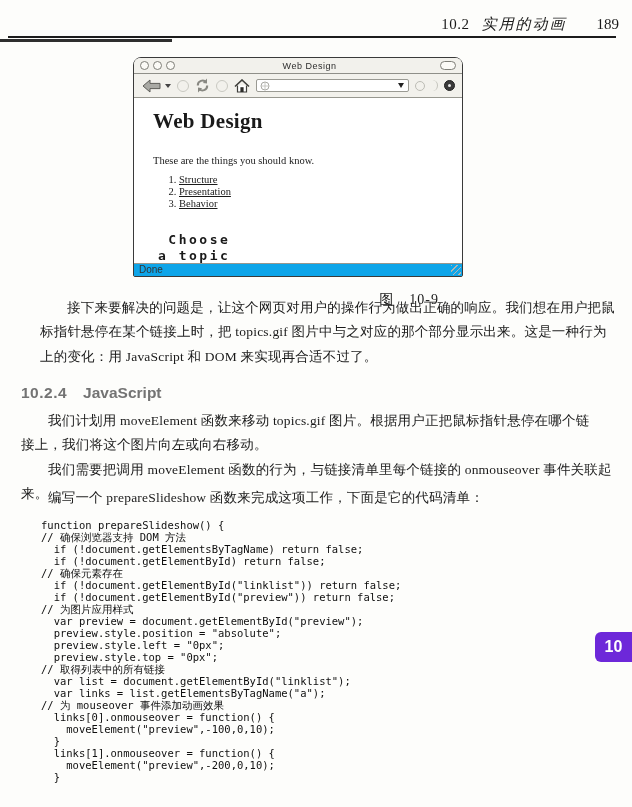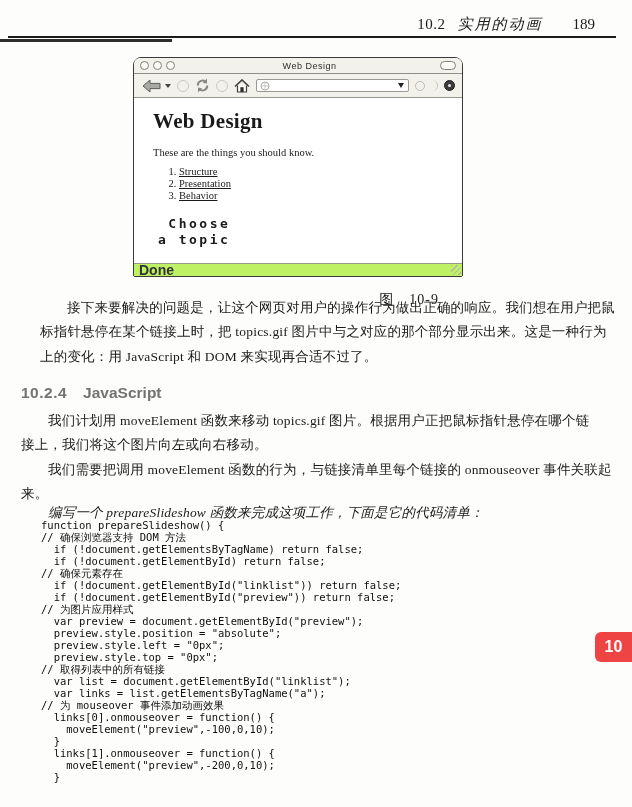--- a/index.html
+++ b/index.html
@@ -2,21 +2,21 @@
 <html><head>
 <meta charset="utf-8">
 <style>
   * { margin:0; padding:0; box-sizing:border-box; }
   html,body { width:632px; height:807px; }
   body { background:#fdfdfb; color:#1a1a1a; font-family:"Liberation Serif", serif; position:relative; overflow:hidden; }
 
   .page { position:absolute; inset:0; }
 
   
-  .running-head { position:absolute; top:15px; right:37px; font-size:15px; white-space:nowrap; }
+  .running-head { position:absolute; top:15px; right:13px; font-size:15px; white-space:nowrap; }
   .running-head .sec-no { letter-spacing:.5px; }
   .running-head .sec-title { font-style:italic; margin-left:12px; letter-spacing:2px; }
   .running-head .page-no { margin-left:30px; }
   .head-rule { position:absolute; top:36px; left:8px; right:16px; height:2px; background:#1c1c1c; }
   .head-rule2 { position:absolute; top:39px; left:0; width:172px; height:2.5px; background:#2e2e2e; }
 
   
   .browser { position:absolute; left:133px; top:57px; width:330px; height:220px;
              border:1.5px solid #3a3a3a; border-radius:8px 8px 2px 2px; background:#fff; }
   .titlebar { height:16px; background:#f2f1ec; border-bottom:1px solid #8f8f89;
@@ -37,50 +37,50 @@
              display:flex; align-items:center; padding:0 3px; gap:3px; min-width:0; }
   .addr-field { flex:1; height:100%; }
   .addr-caret { width:0; height:0; border-left:3.5px solid transparent; border-right:3.5px solid transparent; border-top:5px solid #222; margin-right:1px; }
   .tb-curve { width:7px; height:11px; border:1.5px solid #c2c2bb; border-left:none; border-top:none; border-bottom:none; border-radius:0 6px 6px 0; }
   .tb-dark { width:11px; height:11px; border-radius:50%; background:#3a3a3a; border:1px solid #222;
              display:flex; align-items:center; justify-content:center; }
   .tb-dark::after { content:""; width:3px; height:3px; background:#e8e8e8; border-radius:50%; }
 
   .bcontent { height:167px; padding:6px 10px 0 19px; overflow:hidden; }
   .bcontent h1 { font-size:21px; font-weight:bold; margin-top:5px; letter-spacing:.3px; }
-  .bcontent .intro { font-size:10.5px; margin-top:13px; }
+  .bcontent .intro { font-size:10.5px; margin-top:21px; }
   .bcontent ol { margin:8px 0 12px 0; padding-left:26px; font-size:10.5px; line-height:12px; }
   .bcontent ol a { color:#1a1a1a; text-decoration:underline; }
   .topics-text { font-family:"DejaVu Sans Mono", monospace; font-weight:bold; font-size:13px;
-                 line-height:15.5px; letter-spacing:2.5px; margin:14px 0 0 5px; white-space:pre; }
-  .statusbar { position:absolute; left:0; right:0; bottom:0; height:13px; background:#bef264;
+                 line-height:15.5px; letter-spacing:2.5px; margin:22px 0 0 5px; white-space:pre; }
+  .statusbar { position:absolute; left:0; right:0; bottom:0; height:13px; background:#0ea5e9;
                border-top:1px solid #97978f; font-family:"Liberation Sans", sans-serif;
-               font-size:14px; font-weight:bold; color:#333; line-height:12px; padding-left:5px; }
+               font-size:10px; font-weight:normal; color:#333; line-height:12px; padding-left:5px; }
   .resize-grip { position:absolute; right:1px; bottom:1px; width:10px; height:10px;
                  background:repeating-linear-gradient(135deg,#b5b5ae 0 1px,transparent 1px 4px); }
 
   .fig-caption { position:absolute; top:291px; left:133px; width:306px; text-align:right;
                  font-size:14px; letter-spacing:1px; }
 
   
   .para { position:absolute; left:21px; width:594px; font-size:13.5px; line-height:24.4px;
           white-space:pre-line; text-indent:2em; letter-spacing:.2px; }
   .p1 { top:296px;margin-left:19px; }
   .section-h { position:absolute; left:21px; top:384px; font-family:"Liberation Sans", sans-serif;
                font-weight:bold; font-size:15.5px; color:#737373; }
   .section-h .h-no { margin-right:16px; letter-spacing:.5px; }
   .p2 { top:409px; }
   .p3 { top:458px; }
-  .p4 { top:501px;font-style:italic; }
+  .p4 { top:486px; }
   .code { position:absolute; left:41px; top:519px; width:560px;
           font-family:"DejaVu Sans Mono", monospace; font-size:10.5px; line-height:12px;
           white-space:pre; color:#0e0e0e; }
 
   
-  .chapter-tab { position:absolute; right:0; top:632px; width:37px; height:30px; background:#ef4444;
+  .chapter-tab { position:absolute; right:0; top:632px; width:37px; height:30px; background:#6d28d9;
                  border-radius:6px 0 0 6px; color:#fff; font-family:"Liberation Sans", sans-serif;
                  font-weight:bold; font-size:16px; display:flex; align-items:center; justify-content:center; }
 </style>
 </head>
 <body>
 
 <div class="page">
 
   <div class="running-head">
     <span class="sec-no">10.2</span><span class="sec-title">实用的动画</span><span class="page-no">189</span>

